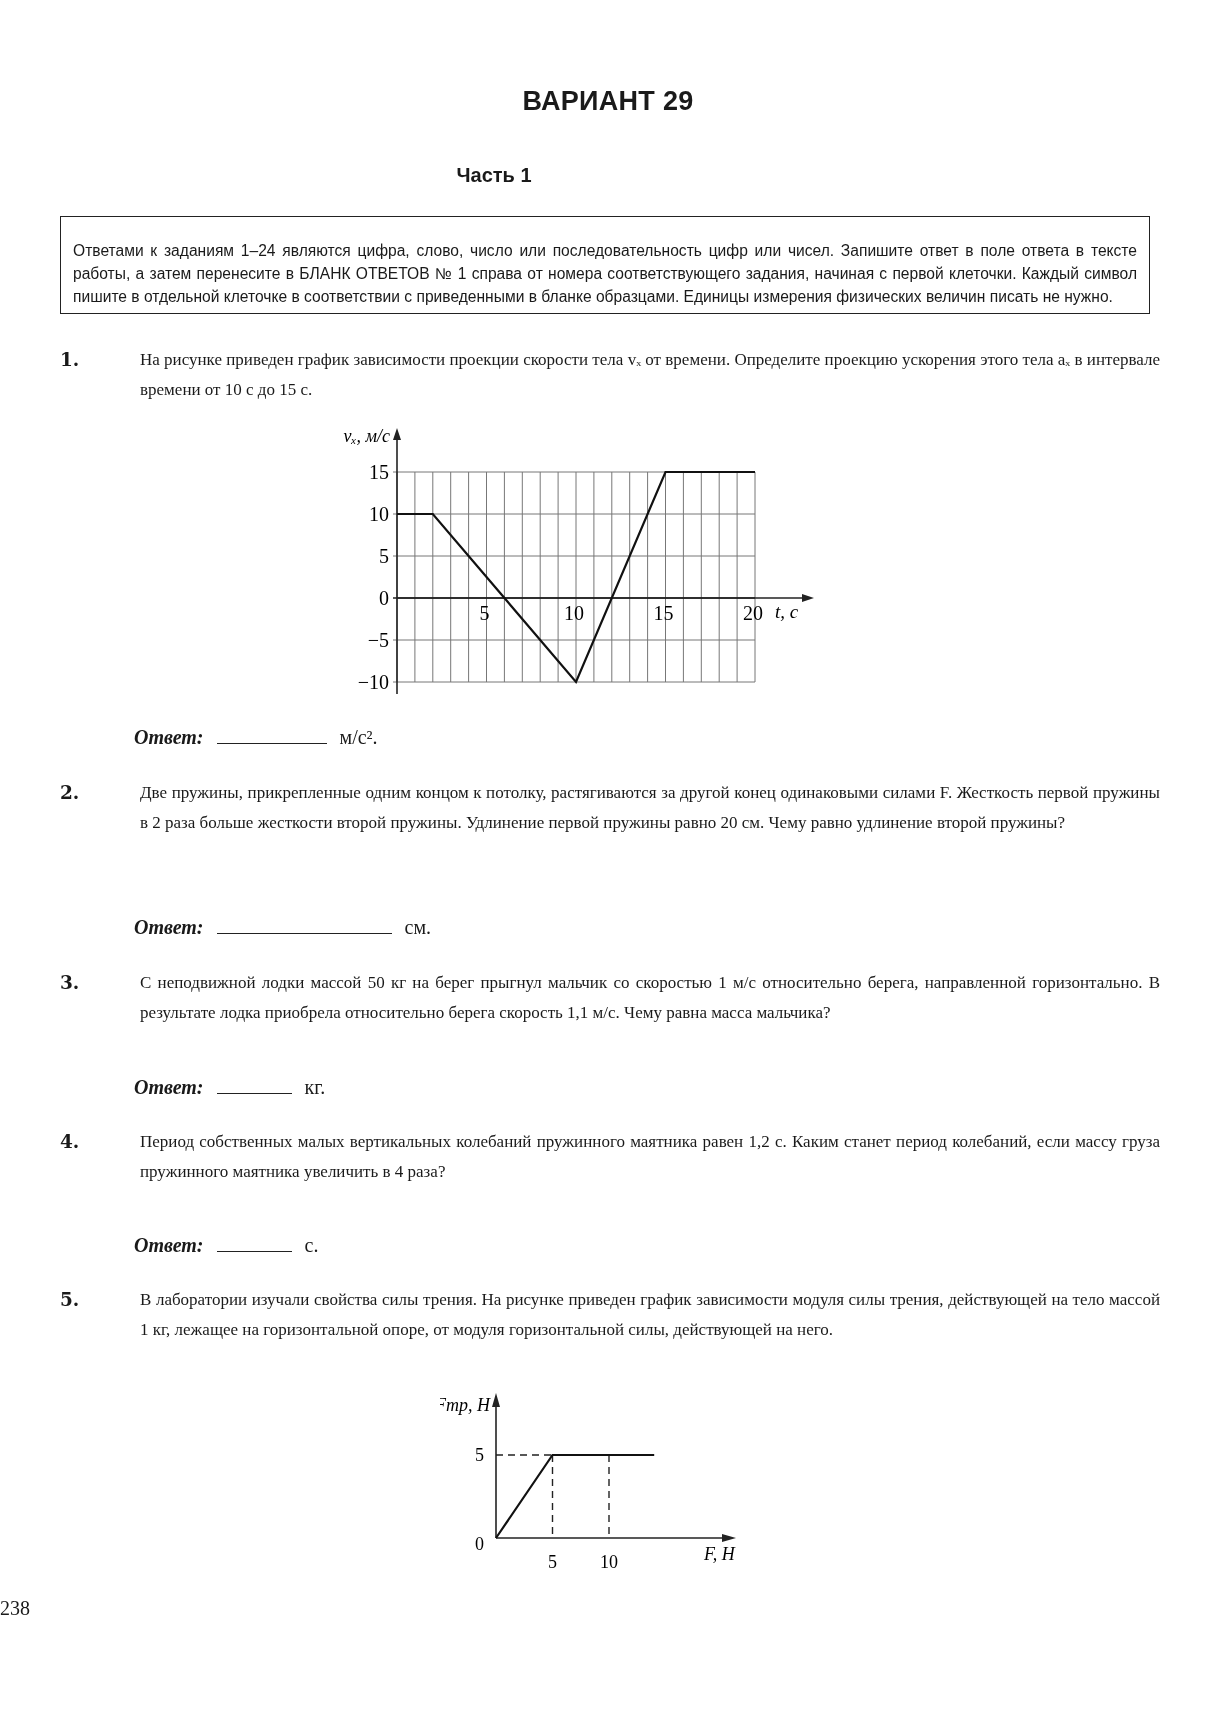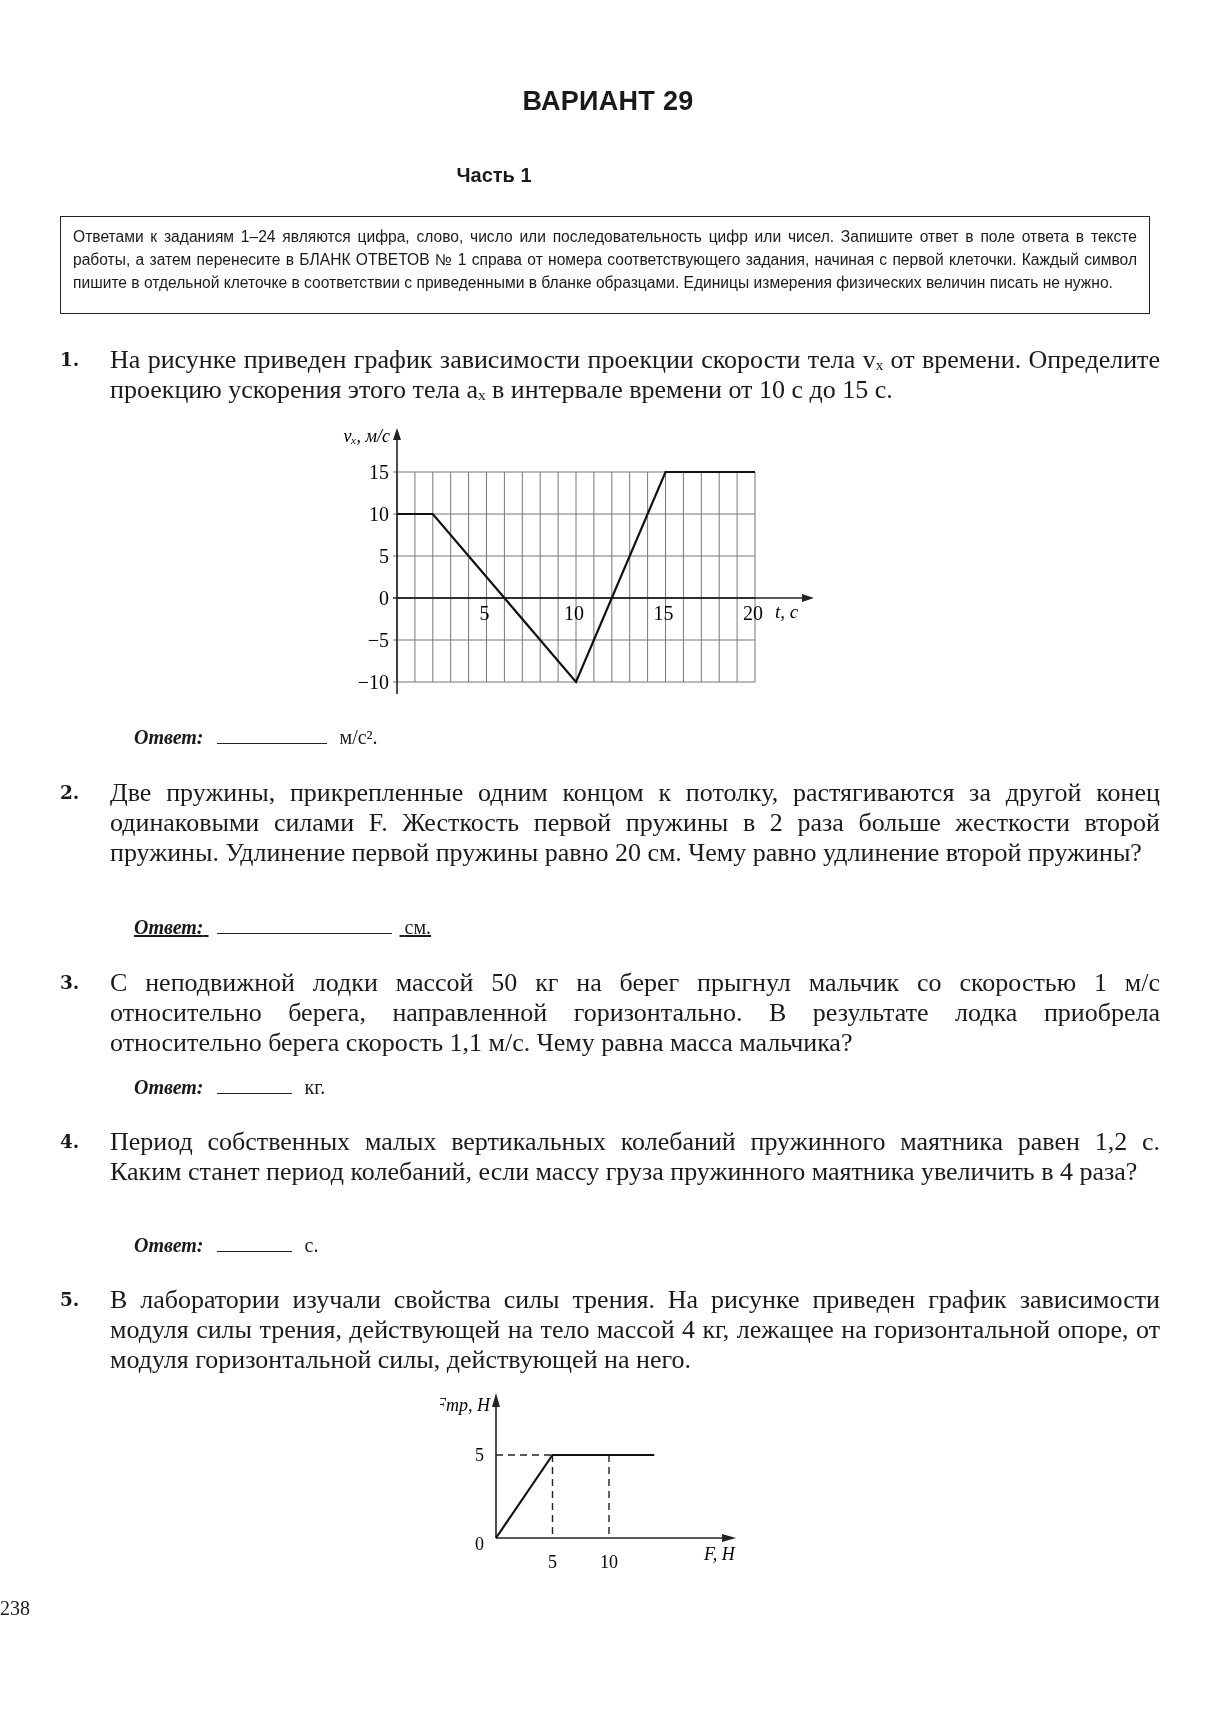--- a/index.html
+++ b/index.html
@@ -1,22 +1,22 @@
 <!DOCTYPE html>
 <html><head>
 <meta charset="utf-8">
 <style>
   html, body { margin: 0; padding: 0; background: #ffffff; }
   body { width: 1216px; height: 1712px; position: relative; overflow: hidden; color: #1a1a1a; font-family: "DejaVu Serif", serif; }
   .title { position: absolute; left: 0; width: 1216px; top: 86px; text-align: center; font-family: "Liberation Sans", sans-serif; font-weight: bold; font-size: 27px; letter-spacing: 0.3px; }
   .part { position: absolute; left: 0; width: 988px; top: 164px; text-align: center; font-family: "Liberation Sans", sans-serif; font-weight: bold; font-size: 20px; }
-  .instr { position: absolute; left: 60px; top: 216px; width: 1090px; height: 98px; border: 1.5px solid #222; box-sizing: border-box; padding: 8px 12px; font-family: "Liberation Sans", sans-serif; font-size: 15.6px; line-height: 23px; text-align: justify; }
+  .instr { position: absolute; left: 60px; top: 216px; width: 1090px; height: 98px; border: 1.5px solid #222; box-sizing: border-box; padding: 22px 12px; font-family: "Liberation Sans", sans-serif; font-size: 15.6px; line-height: 23px; text-align: justify; }
   .task { position: absolute; left: 60px; width: 1100px; font-size: 18.5px; line-height: 30px; }
   .task .num { position: absolute; left: 0; top: 0; font-weight: bold; }
-  .task .text { margin-left: 50px; text-align: justify; font-family: "Liberation Serif", serif; font-size: 26px; }
+  .task .text { margin-left: 80px; text-align: justify; font-family: "Liberation Serif", serif; font-size: 17px; }
   .answer { position: absolute; left: 110px; font-size: 20px; font-family: "Liberation Serif", serif; margin-left: 24px; }
   .answer .lbl { font-style: italic; font-weight: bold; }
   .answer .blank { display: inline-block; border-bottom: 1.5px solid #222; height: 18px; vertical-align: baseline; margin: 0 8px; }
   .pageno { position: absolute; left: 0; width: 1216px; top: 1597px; text-align: left; font-family: "Liberation Serif", serif; font-size: 20px; }
   svg text { font-family: "Liberation Serif", serif; }
 </style>
 </head>
 <body>
 
 <div class="title">ВАРИАНТ 29</div>
@@ -83,21 +83,21 @@
 <div class="answer" style="top:725px;">
   <span class="lbl">Ответ:</span>
   <span class="blank" style="width:110px;"></span>
   <span>м/с².</span>
 </div>
 
 <div class="task" style="top:778px;">
   <span class="num">2.</span>
   <div class="text">Две пружины, прикрепленные одним концом к потолку, растягиваются за другой конец одинаковыми силами F. Жесткость первой пружины в 2 раза больше жесткости второй пружины. Удлинение первой пружины равно 20 см. Чему равно удлинение второй пружины?</div>
 </div>
-<div class="answer" style="top:915px;text-decoration:underline;">
+<div class="answer" style="top:915px;">
   <span class="lbl">Ответ:</span>
   <span class="blank" style="width:175px;"></span>
   <span>см.</span>
 </div>
 
 <div class="task" style="top:968px;">
   <span class="num">3.</span>
   <div class="text">С неподвижной лодки массой 50 кг на берег прыгнул мальчик со скоростью 1 м/с относительно берега, направленной горизонтально. В результате лодка приобрела относительно берега скорость 1,1 м/с. Чему равна масса мальчика?</div>
 </div>
 <div class="answer" style="top:1075px;">
@@ -111,21 +111,21 @@
   <div class="text">Период собственных малых вертикальных колебаний пружинного маятника равен 1,2 с. Каким станет период колебаний, если массу груза пружинного маятника увеличить в 4 раза?</div>
 </div>
 <div class="answer" style="top:1233px;">
   <span class="lbl">Ответ:</span>
   <span class="blank" style="width:75px;"></span>
   <span>с.</span>
 </div>
 
 <div class="task" style="top:1285px;">
   <span class="num">5.</span>
-  <div class="text">В лаборатории изучали свойства силы трения. На рисунке приведен график зависимости модуля силы трения, действующей на тело массой 4 кг, лежащее на горизонтальной опоре, от модуля горизонтальной силы, действующей на него.</div>
+  <div class="text">В лаборатории изучали свойства силы трения. На рисунке приведен график зависимости модуля силы трения, действующей на тело массой 1 кг, лежащее на горизонтальной опоре, от модуля горизонтальной силы, действующей на него.</div>
 </div>
 
 <svg id="chart2" width="340" height="200" style="position:absolute;left:440px;top:1385px;">
     <line x1="56" y1="153" x2="56" y2="14" stroke="#222" stroke-width="1.6"></line>
     <polygon points="52,22 56,8 60,22" fill="#222"></polygon>
     <line x1="56" y1="153" x2="290" y2="153" stroke="#222" stroke-width="1.6"></line>
     <polygon points="282,149 296,153 282,157" fill="#222"></polygon>
     <line x1="56" y1="70" x2="112.5" y2="70" stroke="#222" stroke-width="1.4" stroke-dasharray="7,5"></line>
     <line x1="112.5" y1="70" x2="112.5" y2="153" stroke="#222" stroke-width="1.4" stroke-dasharray="7,5"></line>
     <line x1="169" y1="70" x2="169" y2="153" stroke="#222" stroke-width="1.4" stroke-dasharray="7,5"></line>

